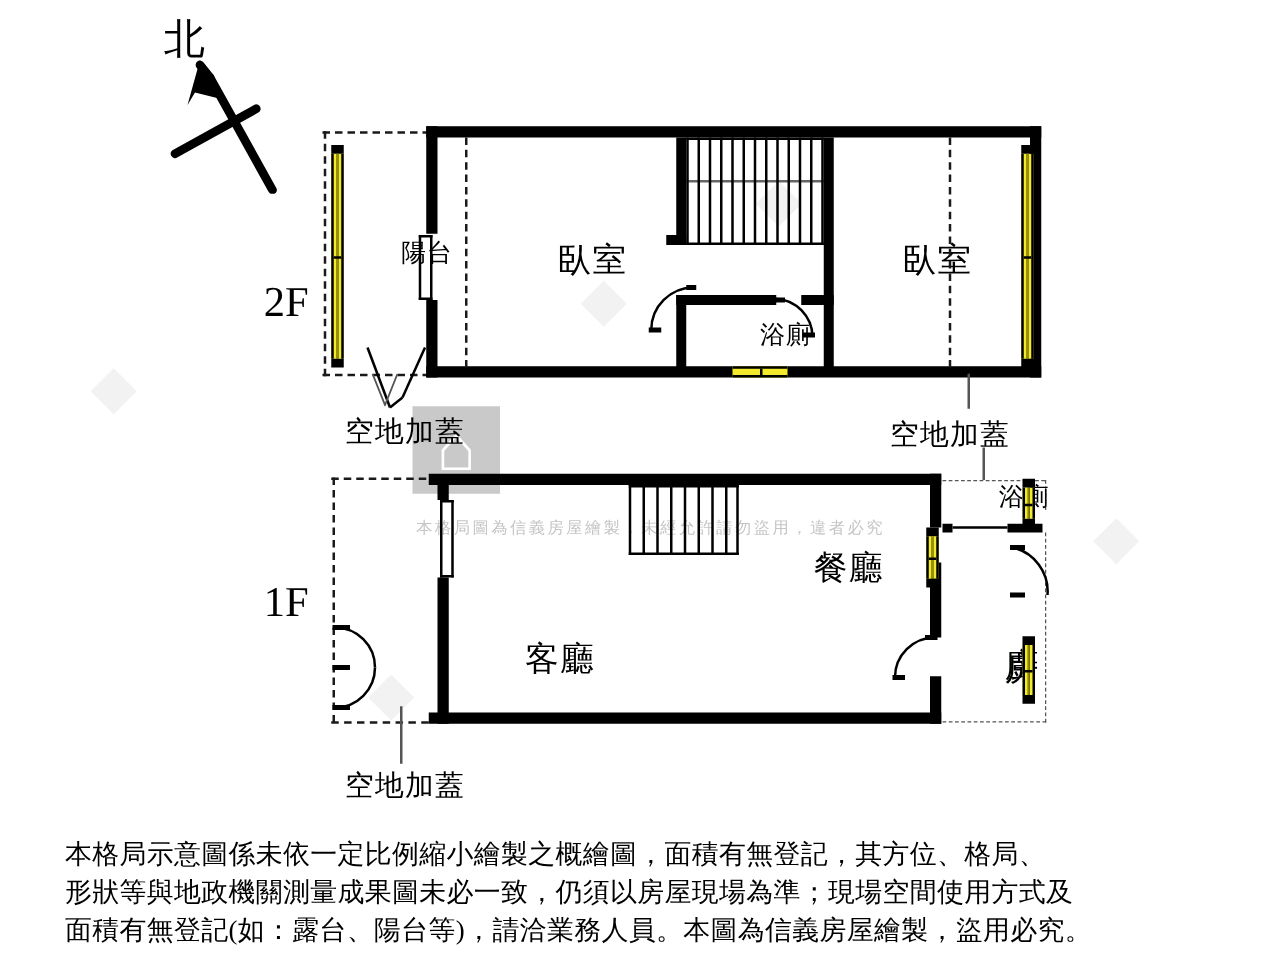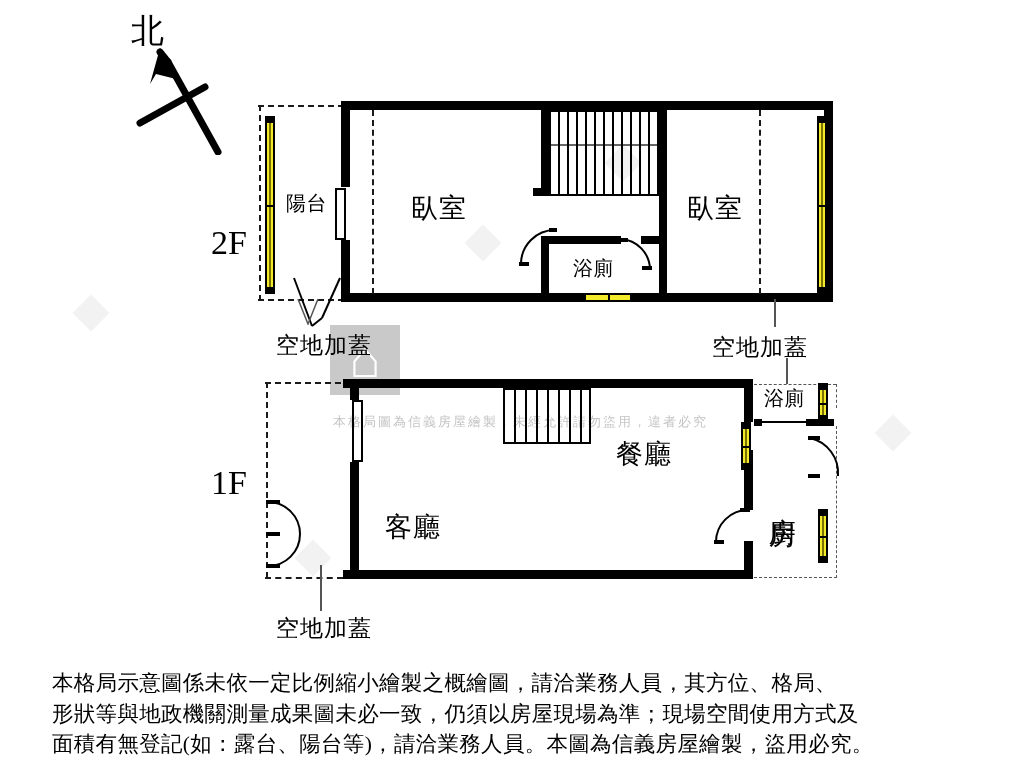--- a/index.html
+++ b/index.html
@@ -159,20 +159,21 @@
 
   
   .room-label {
     position: absolute;
     font-size: 27px;
     font-weight: normal;
     white-space: nowrap;
     font-family: "Liberation Serif", "DejaVu Serif", serif;
     line-height: 1.05;
     letter-spacing: 1px;
+    margin-left: 35px;
   }
   .room-label.sm { font-size: 20px; letter-spacing: 0.5px; }
   .room-label.vert {
     writing-mode: vertical-rl;
     text-orientation: upright;
     letter-spacing: 2px;
   }
   .floor-label {
     position: absolute;
     font-size: 34px;
@@ -415,18 +416,18 @@
   </div>
   <div class="win-v" style="left:818px; top:516px; width:10px; height:40px;">
     <div class="inner"></div>
       <div class="mull"></div>
   </div>
 
   <div class="thinline" style="left:320px; top:565px; width:1.5px; height:46px; background:#555;"></div>
   <div class="annot" style="left:276px; top:613px;">空地加蓋</div>
 
   <div class="disclaimer">
-    <div>本格局示意圖係未依一定比例縮小繪製之概繪圖，請洽業務人員，其方位、格局、</div>
+    <div>本格局示意圖係未依一定比例縮小繪製之概繪圖，面積有無登記，其方位、格局、</div>
     <div>形狀等與地政機關測量成果圖未必一致，仍須以房屋現場為準；現場空間使用方式及</div>
     <div>面積有無登記(如：露台、陽台等)，請洽業務人員。本圖為信義房屋繪製，盜用必究。</div>
   </div>
 
 </div>
 
 </body></html>

